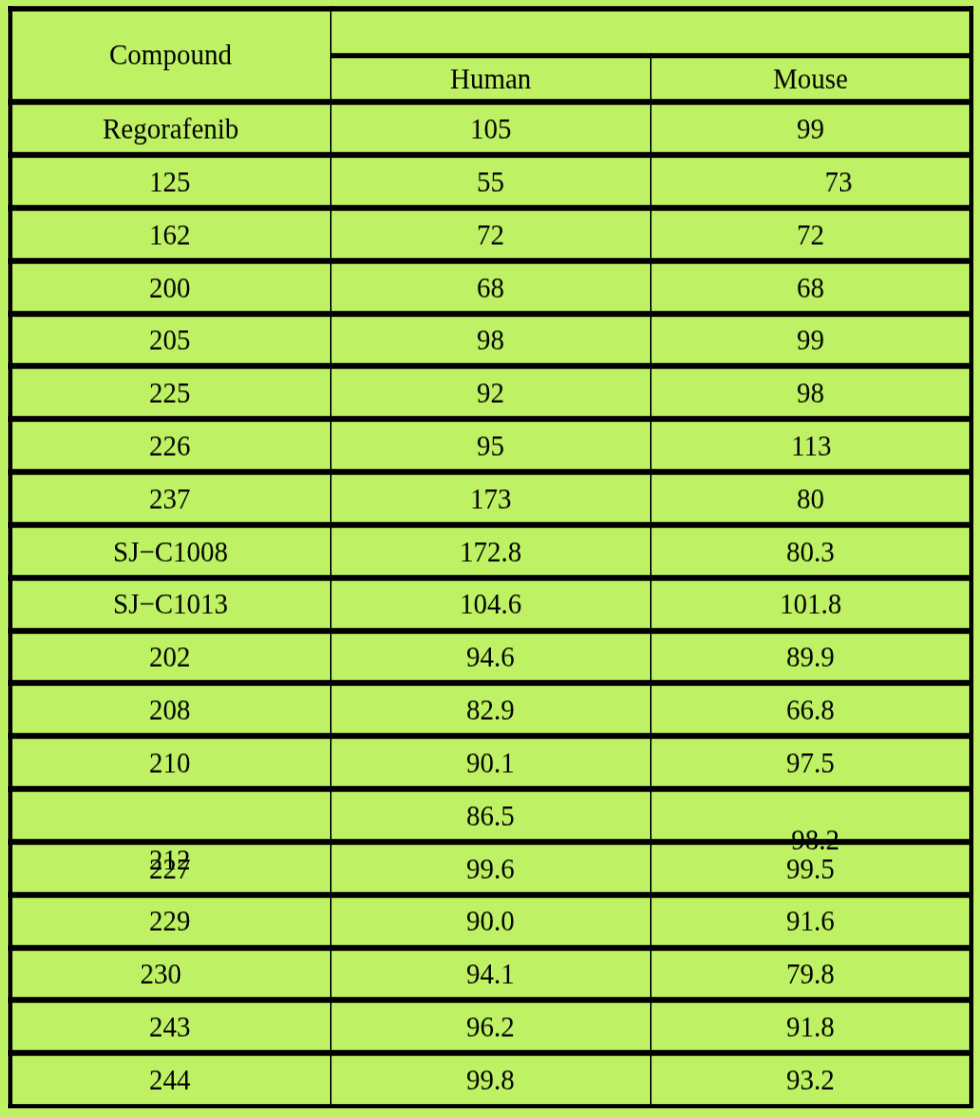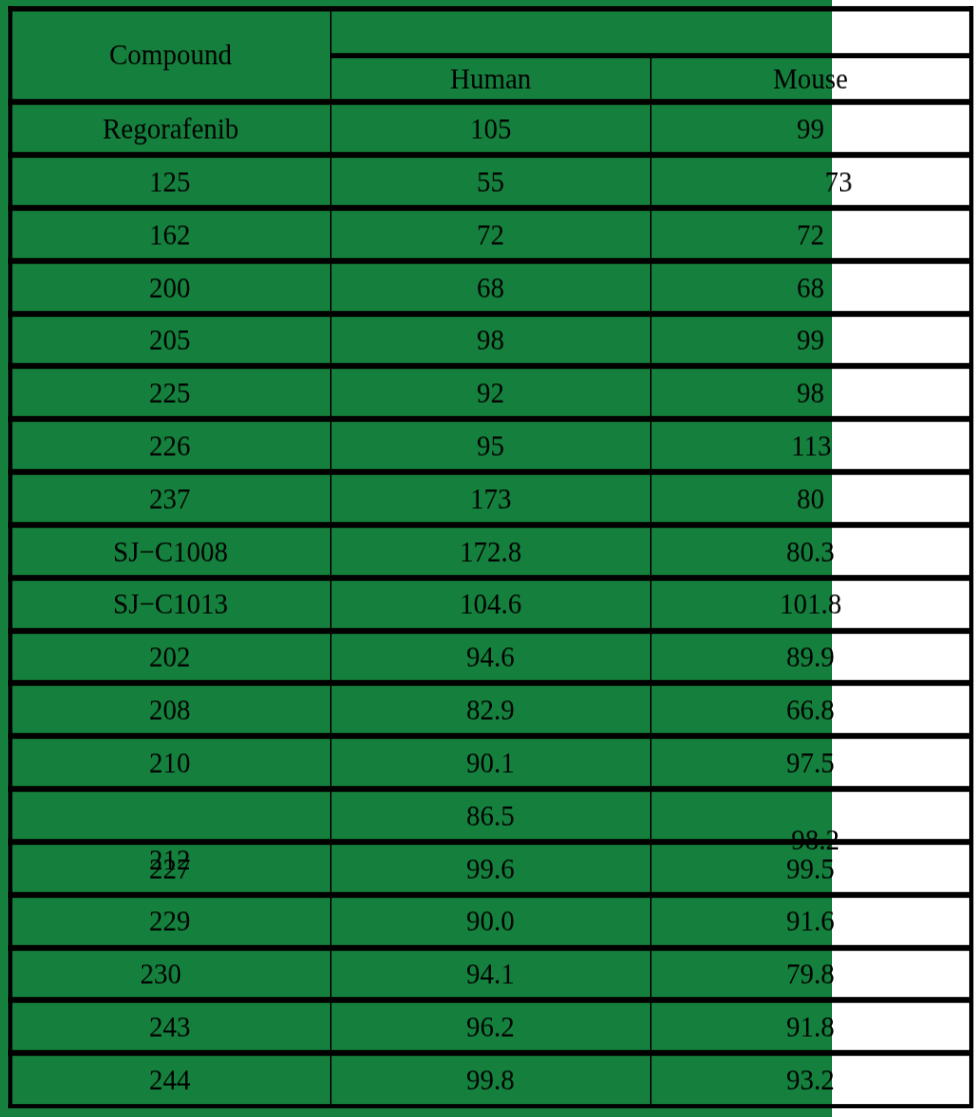--- a/index.html
+++ b/index.html
@@ -14,23 +14,23 @@
   body {
     font-family: "Liberation Serif", serif;
     color: #000000;
   }
 
   
   #sheet {
     position: absolute;
     left: 0;
     top: 0;
-    width: 832px;
+    width: 980px;
     height: 1117px;
-    background: #15803d;
+    background: #bef264;
   }
 
   
   .rule {
     position: absolute;
   }
 
   
   .cell {
     position: absolute;

